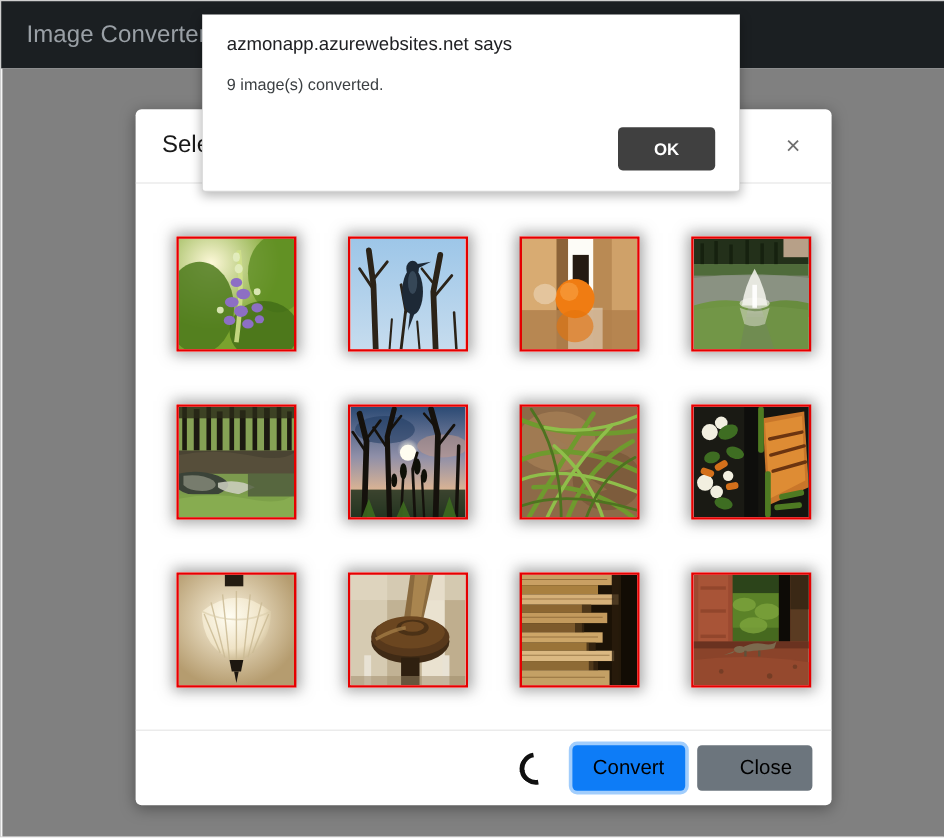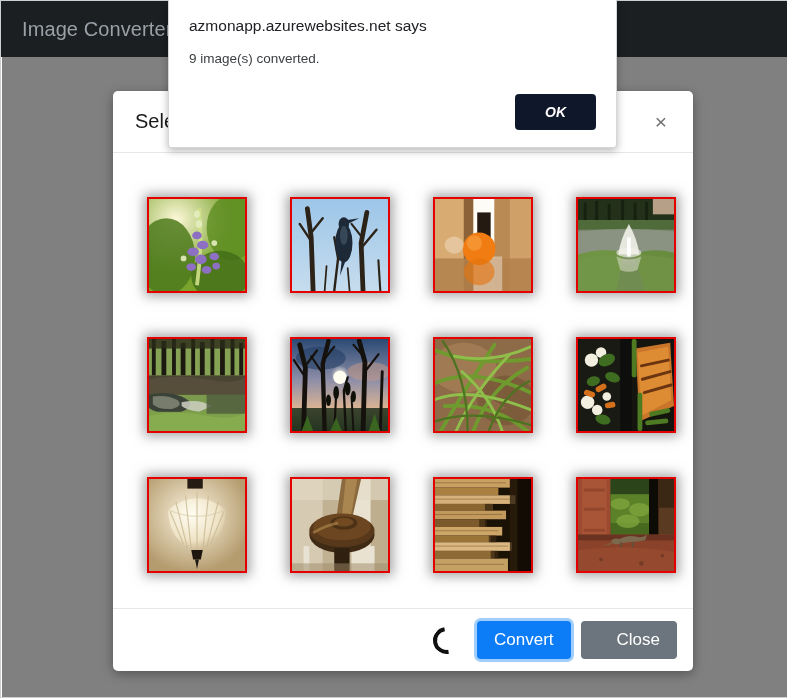--- a/index.html
+++ b/index.html
@@ -141,38 +141,38 @@
     border-top-color: transparent;
     border-right-color: transparent;
     border-radius: 50%;
     transform: rotate(35deg);
     margin-right: 7px;
   }
 
   .btn {
     border: none;
     border-radius: 4px;
-    color: #ffffff;
+    color: #000000;
     font-size: 17px;
     font-family: "Liberation Sans", sans-serif;
     padding: 9px 17px;
     cursor: pointer;
     white-space: nowrap;
   }
   #btn-convert {
     background: #0d7cf7;
     box-shadow: 0 0 0 3px rgba(111,178,250,0.65);
   }
   #btn-close { background: #6c757d; padding-left: 36px; }
 
   
   #alert-dialog {
     position: absolute;
     left: 168px;
-    top: 0;
+    top: 12px;
     width: 449px;
     height: 148px;
     background: #ffffff;
     border: 1px solid #d6d6d6;
     border-top: none;
     border-radius: 0 0 3px 3px;
     box-shadow: 0 3px 9px rgba(0,0,0,0.28);
     padding: 17px 20px 0 20px;
   }
 
@@ -190,30 +190,29 @@
     white-space: nowrap;
   }
 
   #alert-actions {
     position: absolute;
     right: 20px;
     bottom: 17px;
   }
 
   #btn-ok {
-    background: #0f172a;
+    background: #404040;
     color: #ffffff;
     border: none;
     border-radius: 4px;
     font-size: 14px;
     font-weight: bold;
     font-family: "Liberation Sans", sans-serif;
     padding: 10px 30px;
     cursor: pointer;
-    font-style: italic;
   }
 </style>
 </head>
 <body>
 
 <div id="page-root">
 
   <div id="navbar">
     <span id="navbar-brand">Image Converter</span>
   </div>

